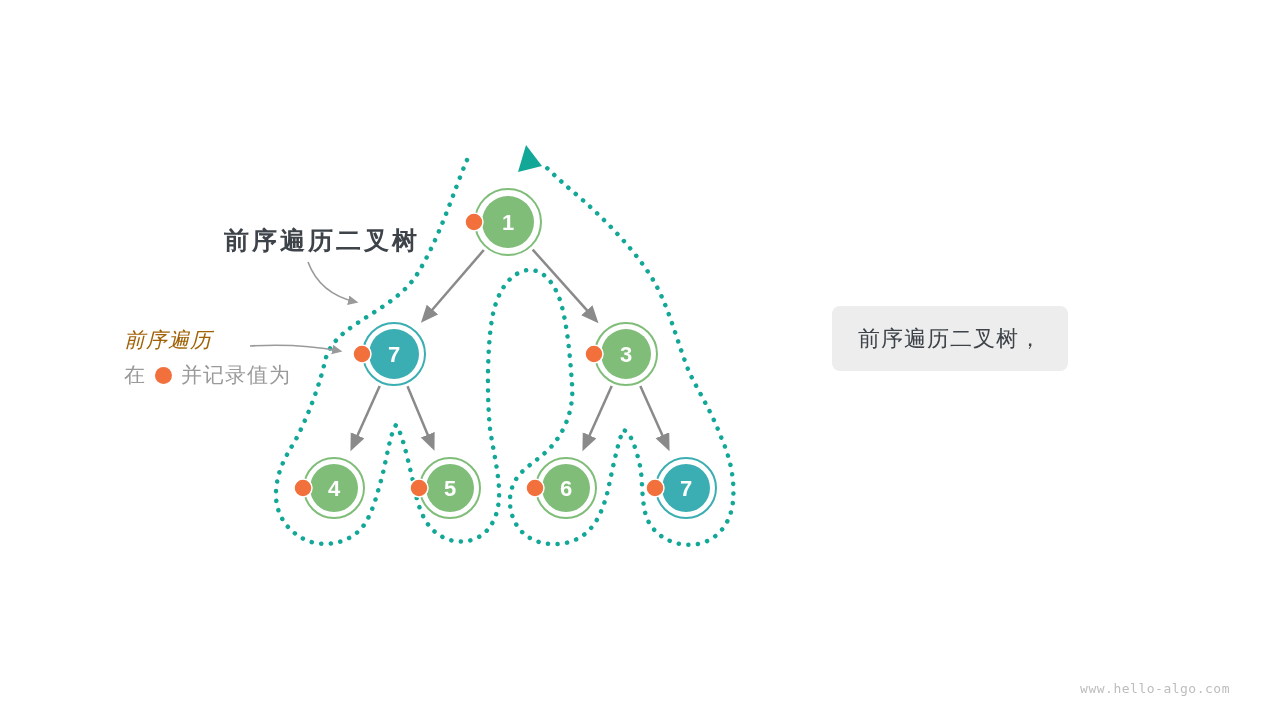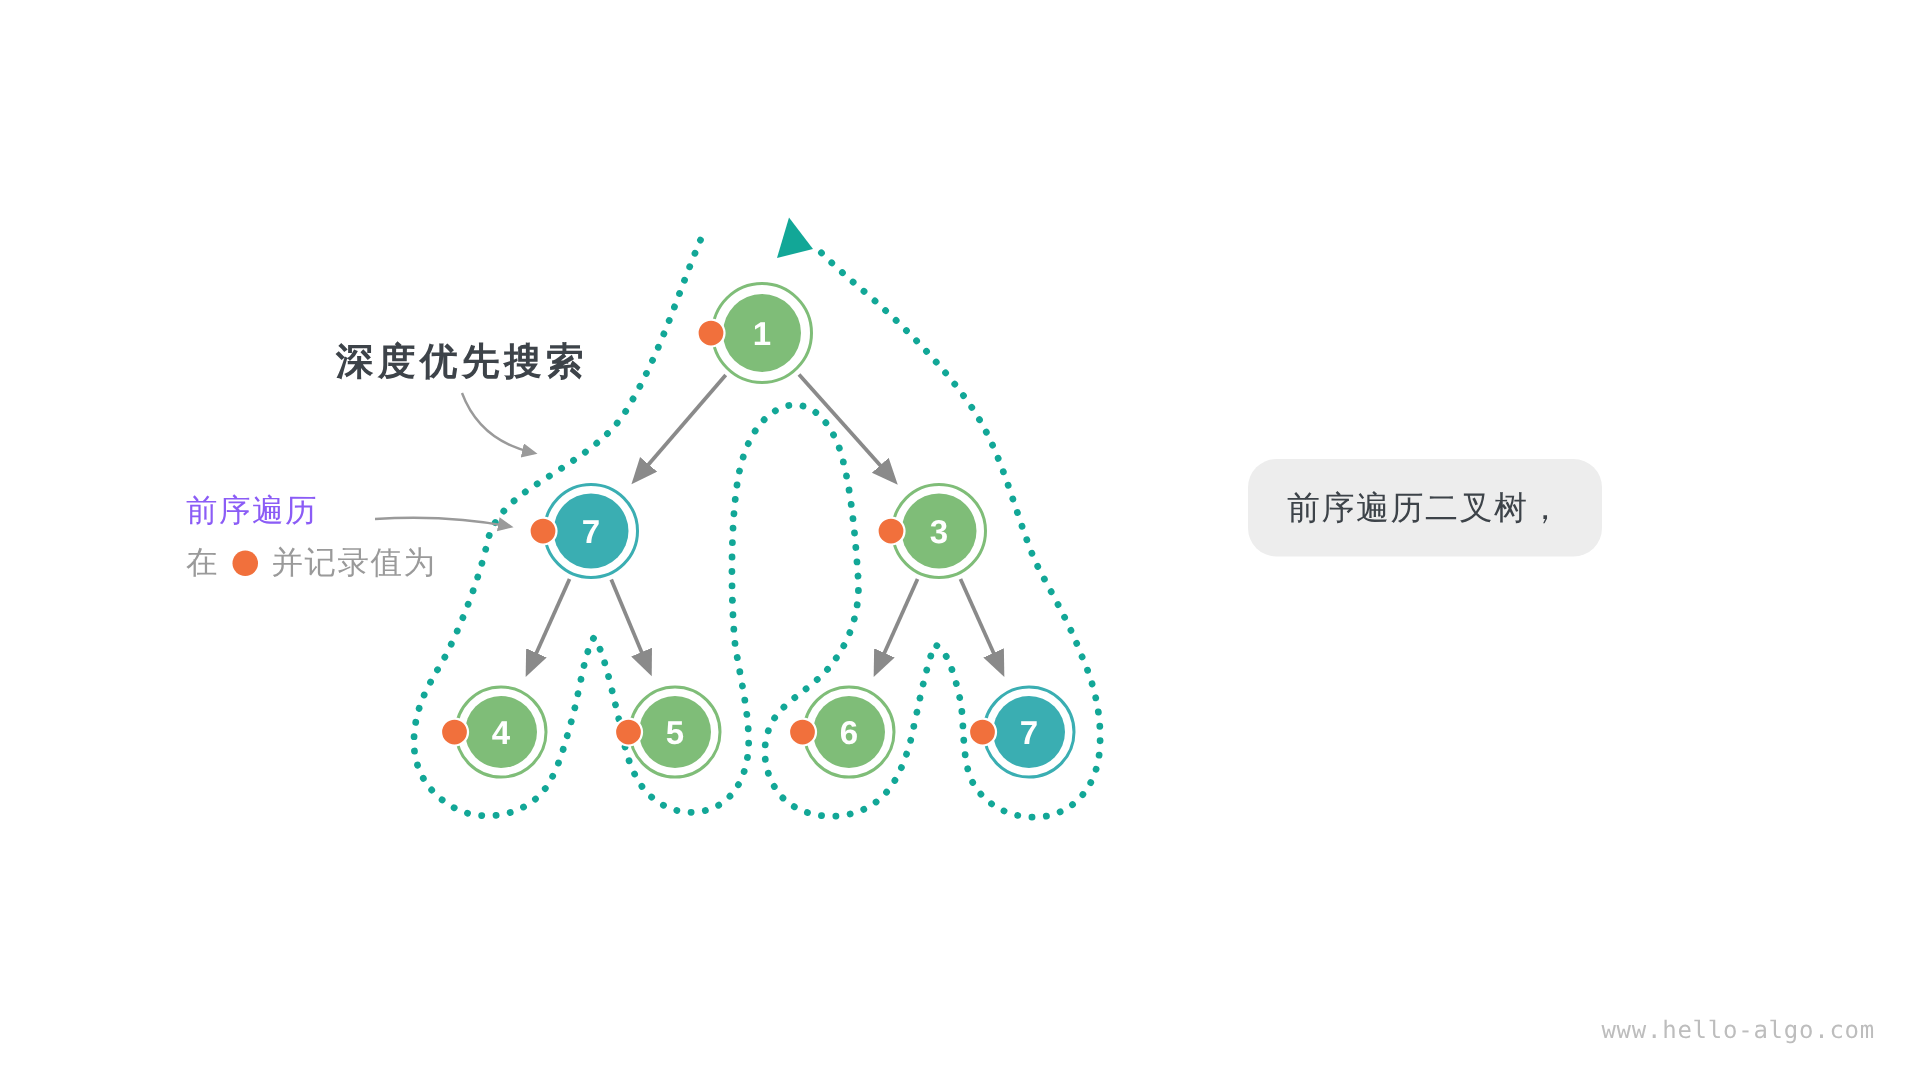--- a/index.html
+++ b/index.html
@@ -11,21 +11,21 @@
   .floating-label{position:absolute;white-space:nowrap;}
   #dfs-label{left:224px;top:224px;font-size:25px;font-weight:bold;letter-spacing:3px;}
   #preorder-label{left:124px;top:326px;font-size:21px;letter-spacing:1px;}
   #visit-label{left:124px;top:361px;font-size:21px;letter-spacing:1px;display:flex;align-items:center;gap:9px;}
   .inline-dot{display:inline-block;width:17px;height:17px;border-radius:50%;}
   #note-box{
     position:absolute;left:832px;top:306px;border-radius:8px;
     padding:14px 26px;font-size:22px;font-weight:500;line-height:37px;letter-spacing:1px;
   }
   #note-box .hl{font-weight:bold;margin:0 7px;}
-  #watermark{position:absolute;right:30px;bottom:24px;font-size:16px;font-family:"DejaVu Sans Mono","Liberation Mono",monospace;letter-spacing:0.5px;}
+  #watermark{position:absolute;right:50px;bottom:24px;font-size:13px;font-family:"DejaVu Sans Mono","Liberation Mono",monospace;letter-spacing:0.5px;}
 </style>
 </head>
 <body>
 
 <div id="stage">
 
   <svg id="tree-svg" width="1280" height="720" viewBox="0 0 1280 720">
     <defs>
       <marker id="arrow" markerWidth="8" markerHeight="8" refX="5.5" refY="3" orient="auto">
         <path d="M0,0 L7,3 L0,6 Z" fill="#8a8a8a"></path>
@@ -123,28 +123,28 @@
         </g>
         <g>
           <circle cx="686" cy="488" r="30" fill="#ffffff" stroke="#3aaeb2" stroke-width="2"></circle>
           <circle cx="686" cy="488" r="24" fill="#3aaeb2"></circle>
           <text x="686" y="488" fill="#ffffff" text-anchor="middle" dy="0.36em" font-size="22" font-weight="bold" font-family="&quot;Liberation Sans&quot;,&quot;DejaVu Sans&quot;,sans-serif">7</text>
           <circle cx="655" cy="488" r="9" fill="#f1703c" stroke="#ffffff" stroke-width="1.5"></circle>
         </g>
       </g>
   </svg>
 
-  <div id="dfs-label" class="floating-label" style="color: rgb(61, 67, 73);">深度优先搜索</div>
+  <div id="dfs-label" class="floating-label" style="color: rgb(61, 67, 73);">前序遍历二叉树</div>
 
-  <div id="preorder-label" class="floating-label" style="color: #8b5cf6;">前序遍历</div>
+  <div id="preorder-label" class="floating-label" style="color: #a16207; font-style: italic;">前序遍历</div>
 
   <div id="visit-label" class="floating-label" style="color: rgb(154, 154, 154);">
     <span>在</span>
     <span class="inline-dot" style="background: rgb(241, 112, 60);"></span>
     <span>并记录值为</span>
   </div>
 
-  <div id="note-box" style="color: rgb(61, 67, 73); background: rgb(237, 237, 237); border-radius: 19px;">
+  <div id="note-box" style="color: rgb(61, 67, 73); background: rgb(237, 237, 237);">
     <div>前序遍历二叉树，</div>
   </div>
 
   <div id="watermark" style="color: rgb(189, 189, 189);">www.hello-algo.com</div>
 </div>
 
 </body></html>

